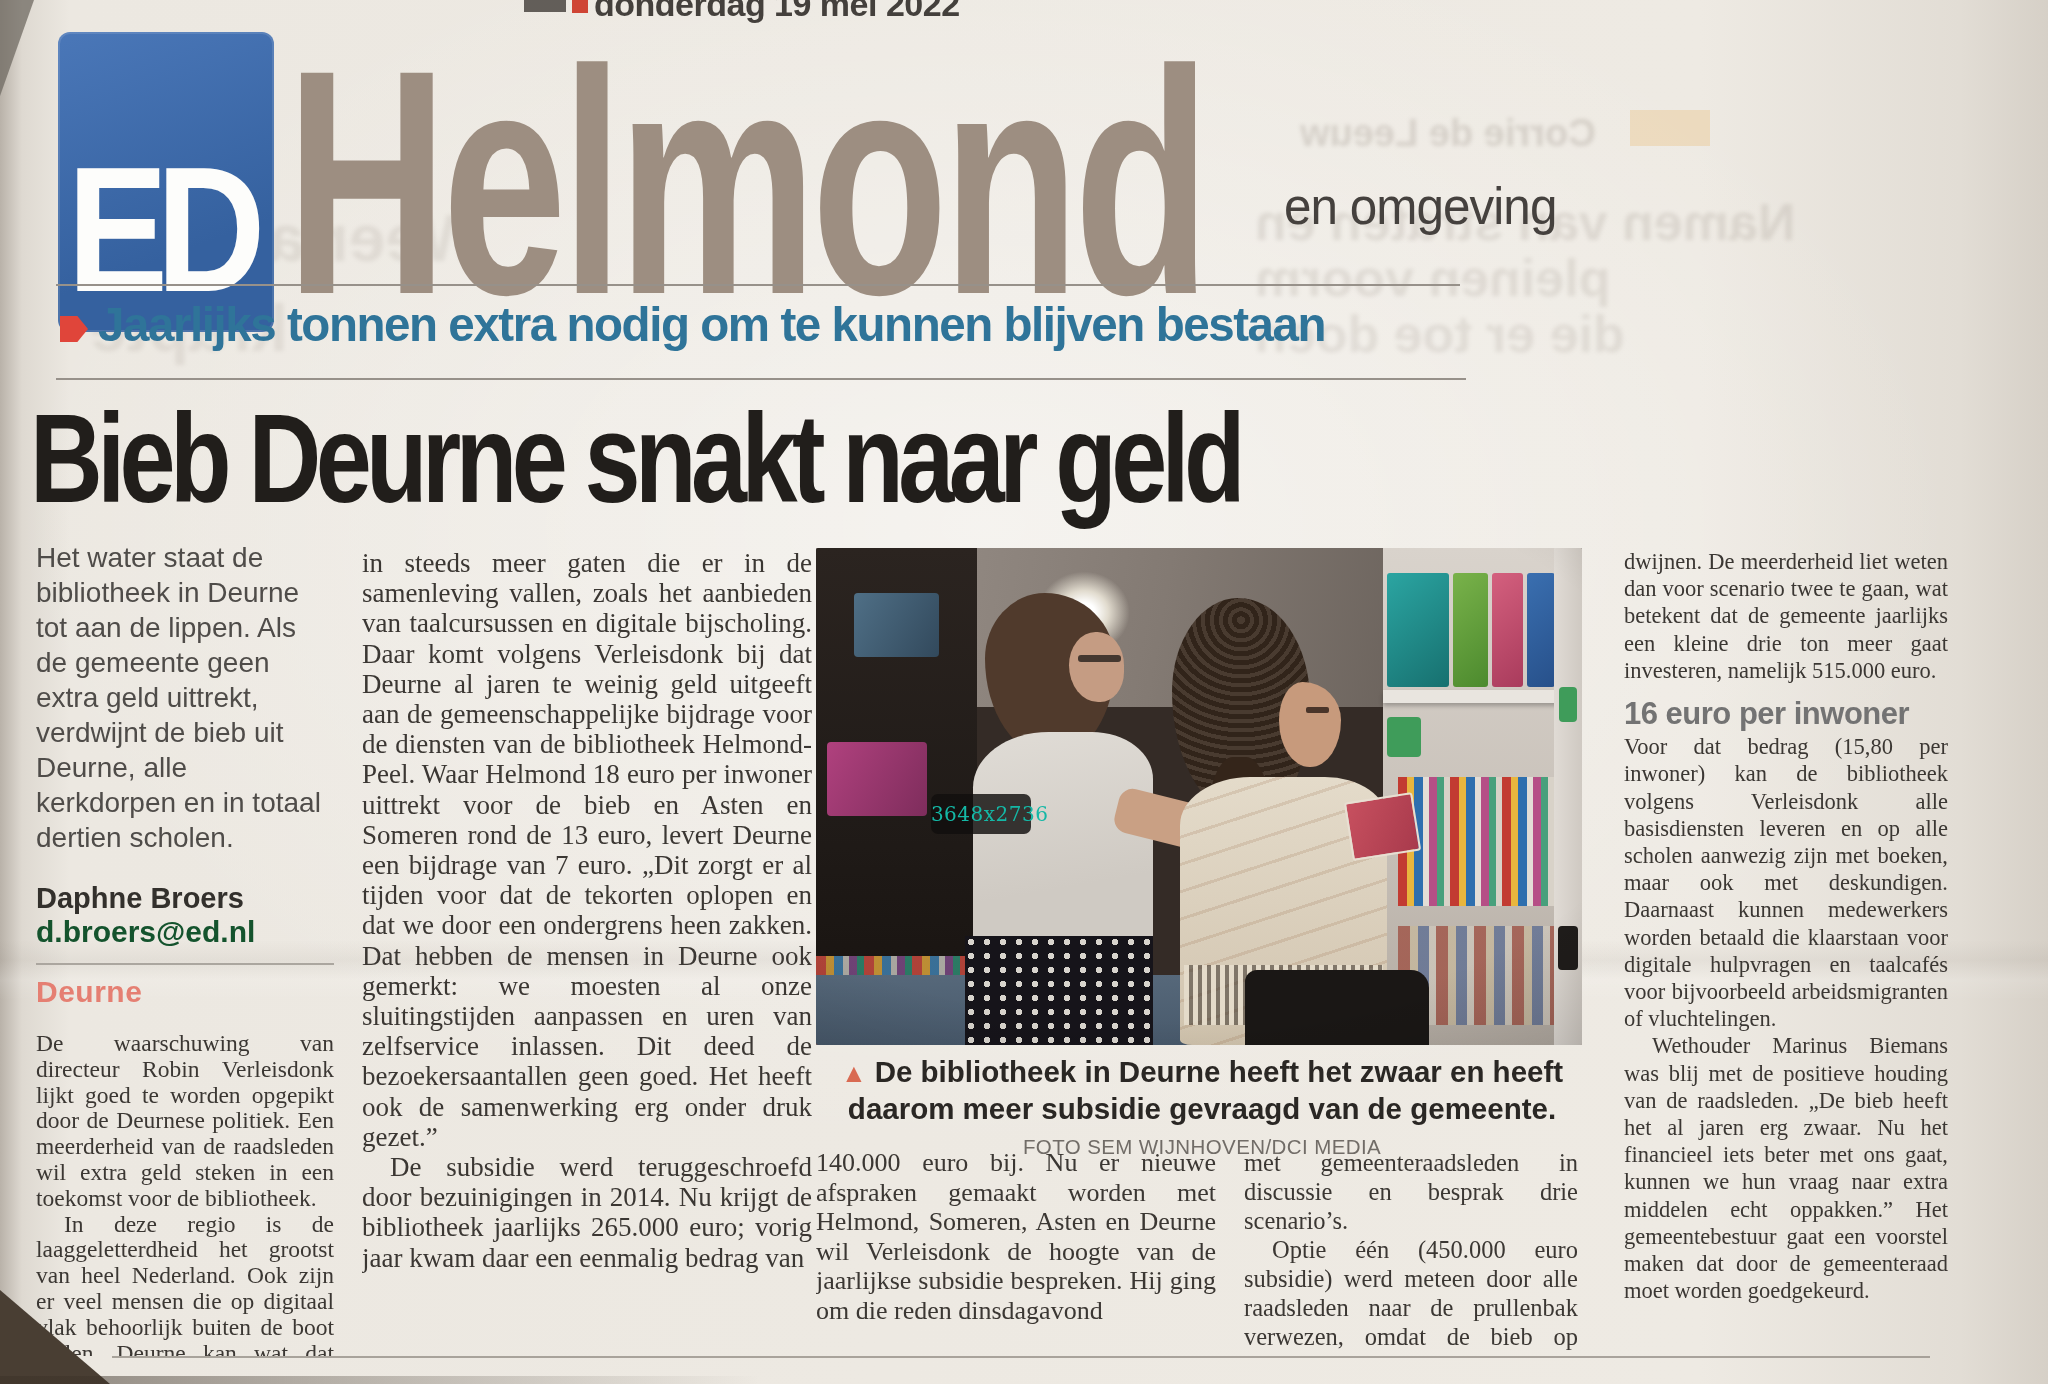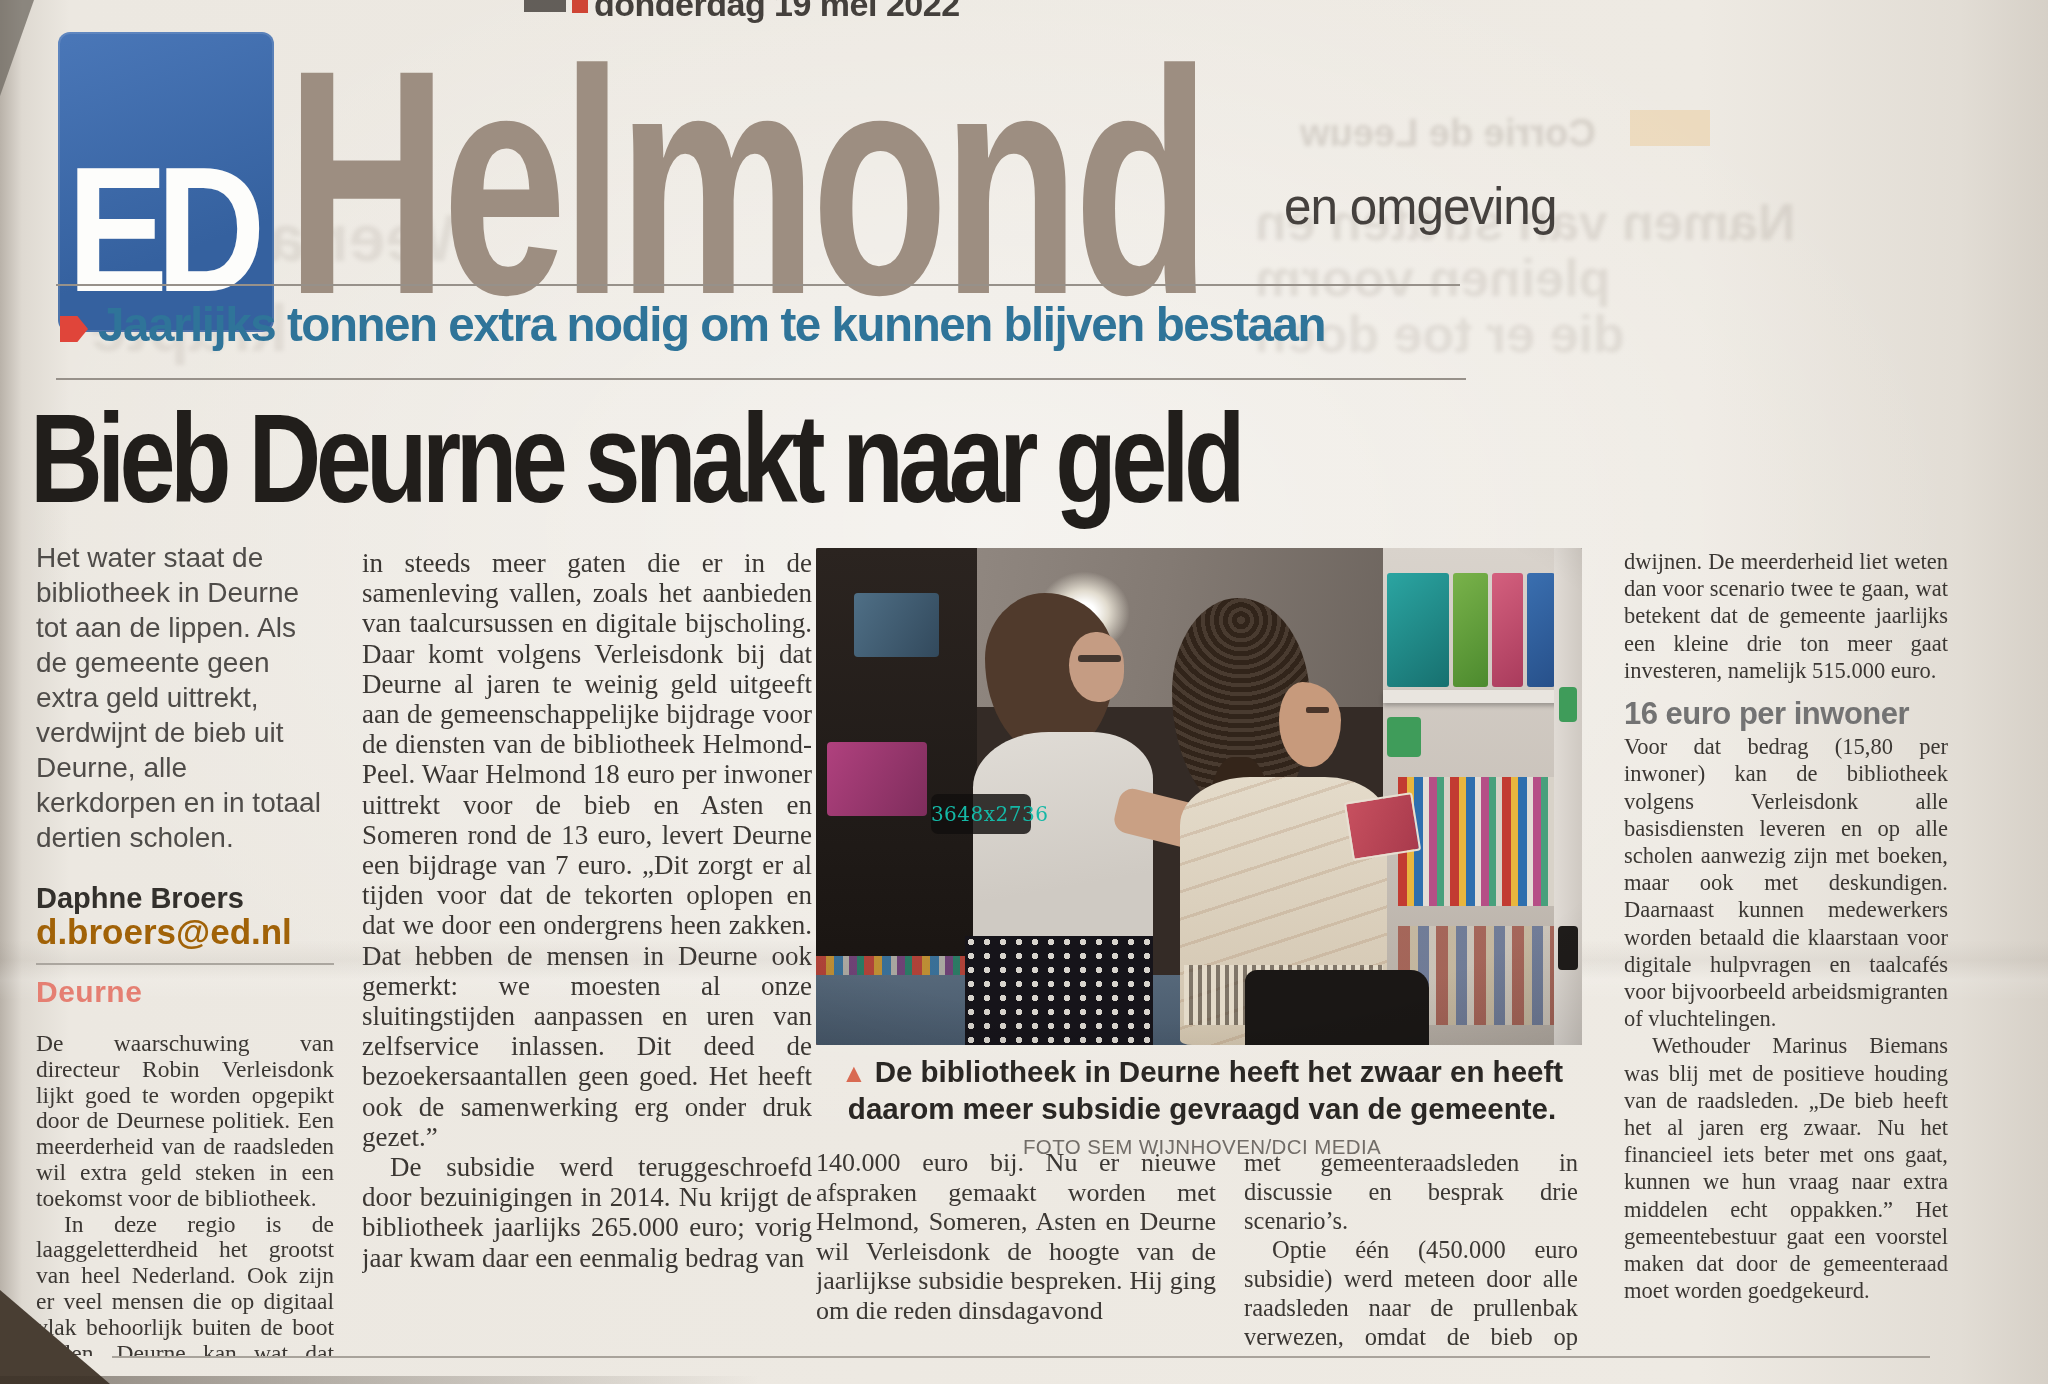--- a/index.html
+++ b/index.html
@@ -53,21 +53,21 @@
     letter-spacing:-7px;transform:scaleX(.80);transform-origin:left top;white-space:nowrap;}
 
   
   .col p{margin:0;}
   .indent{text-indent:28px;}
   .serif{font-family:"Liberation Serif", serif;color:#3b3733;text-align:justify;}
 
   .col1{left:36px;top:540px;width:298px;height:816px;overflow:hidden;}
   .lead{font-size:28px;line-height:35px;color:#4f4c49;text-align:left;}
   .byline-name{margin-top:26px;font-size:29px;line-height:34px;font-weight:700;color:#33302c;}
-  .byline-email{font-size:35px;line-height:34px;font-weight:700;color:#a16207;}
+  .byline-email{font-size:30px;line-height:34px;font-weight:700;color:#14532d;}
   .byline-rule{margin:14px 0 10px 0;border-top:2px solid #aba69f;width:100%;}
   .location{font-size:30px;font-weight:700;color:#e57f72;letter-spacing:.5px;}
   .col1 .body{margin-top:22px;font-size:23.5px;line-height:25.8px;}
 
   .col2{left:362px;top:548px;width:450px;height:808px;overflow:hidden;font-size:27px;line-height:30.2px;}
   .col3{left:816px;top:1148px;width:400px;height:208px;overflow:hidden;font-size:26px;line-height:29.5px;}
   .col4{left:1244px;top:1148px;width:334px;height:208px;overflow:hidden;font-size:24.5px;line-height:29px;}
   .col5{left:1624px;top:548px;width:324px;height:812px;overflow:hidden;font-size:22.5px;line-height:27.2px;}
   .subhead{font-family:"Liberation Sans", sans-serif;font-size:31px;font-weight:700;color:#737373;
     margin:16px 0 6px 0 !important;text-align:left;letter-spacing:-.5px;}

